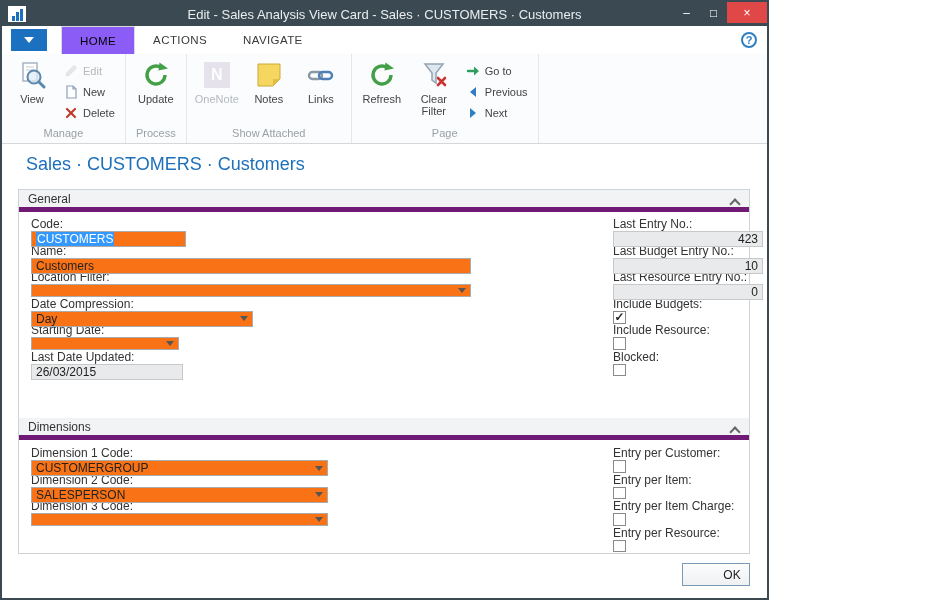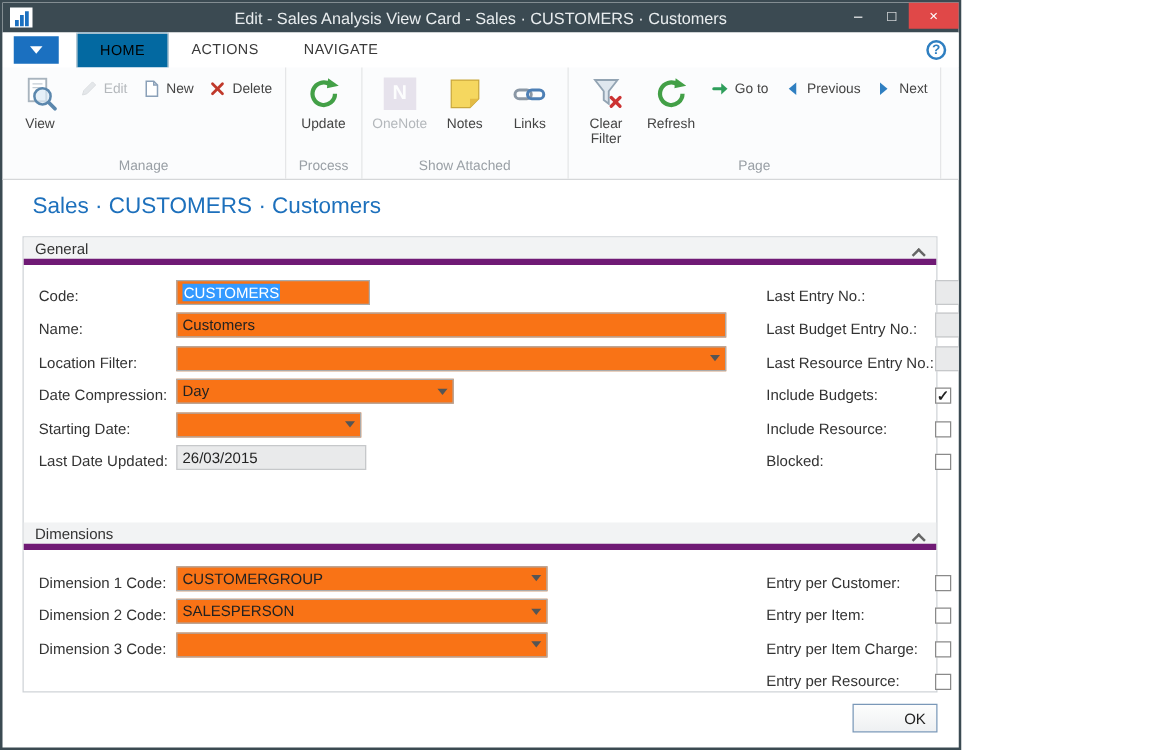--- a/index.html
+++ b/index.html
@@ -16,54 +16,54 @@
   .win-controls { position: absolute; right: 0; top: 0; height: 21px; display: flex; }
   .win-btn { width: 27px; height: 21px; color: #fff; font-size: 12px; display: flex; align-items: center; justify-content: center; cursor: default; }
   .win-btn.close { width: 40px; background: #e04848; }
 
   
   .tabrow { position: absolute; top: 24px; left: 0; right: 0; height: 28px; background: #fff; display: flex; align-items: center; }
   .file-btn { margin-left: 9px; width: 36px; height: 22px; background: #1b70c0; display: flex; align-items: center; justify-content: center; }
   .file-btn .caret { width: 0; height: 0; border-left: 5px solid transparent; border-right: 5px solid transparent; border-top: 6px solid #fff; }
   .tabs { display: flex; margin-left: 14px; height: 100%; align-items: stretch; }
   .tab { padding: 0 18px; display: flex; align-items: center; font-size: 11.5px; letter-spacing: 0.4px; color: #3a3a3a; }
-  .tab.active { border: 1px solid #d8dbde; border-bottom: none; background: #0369a1; color: #000; padding-left: 18px; }
+  .tab.active { border: 1px solid #d8dbde; border-bottom: none; background: #8b5cf6; color: #000; padding-left: 18px; }
   .help-btn { position: absolute; right: 10px; width: 16px; height: 16px; border-radius: 50%; border: 2px solid #2f7fc1; color: #2f7fc1; font-size: 11px; font-weight: bold; display: flex; align-items: center; justify-content: center; }
 
   
   .ribbon { position: absolute; top: 52px; left: 0; right: 0; height: 90px; background: #fbfcfd; border-bottom: 1px solid #d5d7d9; display: flex; }
   .rgroup { display: flex; flex-direction: column; border-right: 1px solid #e5e6e8; padding: 2px 4px 0 4px; }
   .rgroup-body { flex: 1; display: flex; align-items: flex-start; }
   .rgroup-label { text-align: center; color: #9aa0a6; font-size: 11px; height: 17px; line-height: 15px; }
   .rbtn-lg { width: 52px; min-height: 66px; display: flex; flex-direction: column; align-items: center; padding-top: 4px; cursor: default; }
   .rbtn-lg .ricon { height: 30px; display: flex; align-items: center; justify-content: center; }
   .rbtn-lg .rlabel { font-size: 11px; color: #444; text-align: center; line-height: 12px; margin-top: 3px; }
   .rbtn-lg.disabled .rlabel { color: #b4b8bc; }
   .rbtn-lg.disabled .ricon { opacity: 0.45; }
-  .small-stack { display: flex; flex-direction: row; justify-content: flex-start; padding-top: 4px; }
+  .small-stack { display: flex; flex-direction: column; justify-content: flex-start; padding-top: 4px; }
   .rbtn-sm { display: flex; align-items: center; gap: 5px; height: 21px; padding: 0 6px; font-size: 11px; color: #444; cursor: default; white-space: nowrap; }
   .rbtn-sm.disabled { color: #b4b8bc; }
   .rbtn-sm.disabled .sicon { opacity: 0.5; }
   .sicon { width: 14px; display: flex; justify-content: center; }
   .onenote-box { width: 26px; height: 26px; background: #cdc3d8; color: #fff; font-weight: bold; font-size: 16px; display: flex; align-items: center; justify-content: center; }
 
   
   .breadcrumb { position: absolute; top: 152px; left: 24px; font-size: 18px; color: #1d70bc; }
 
   
   .panel { position: absolute; left: 16px; right: 17px; top: 187px; bottom: 44px; border: 1px solid #cfd3d7; background: #fff; }
   .sect-head { position: relative; height: 22px; background: #f2f3f4; border-bottom: 5px solid #701a75; display: flex; align-items: center; padding-left: 9px; font-size: 12px; color: #333; }
   .collapse-btn { position: absolute; right: 10px; top: 8px; width: 8px; height: 8px; }
   .collapse-btn::after { content: ""; position: absolute; left: 0; top: 2px; width: 6px; height: 6px; border-top: 2px solid #666; border-right: 2px solid #666; transform: rotate(-45deg); }
   .sect-body { position: relative; }
   .gen-body { height: 206px; }
   .dim-body { height: 120px; border-top: 1px solid #fff; }
   .col-left { position: absolute; left: 12px; top: 5px; width: 565px; }
   .col-right { position: absolute; left: 594px; top: 5px; width: 310px; }
-  .row { display: flex; align-items: flex-end; height: 26.5px; }
+  .row { display: flex; align-items: flex-start; height: 26.5px; flex-direction: column; }
   .lbl { width: 110px; font-size: 12px; color: #333; flex: none; }
   .col-right .lbl { width: 135px; }
 
   .field { height: 20px; border: 1px solid #ababab; background: #f97316; font-size: 12px; display: flex; align-items: center; padding: 0 4px; position: relative; color: #222; }
   .field.readonly { background: #e9eaeb; border-color: #c6c8ca; }
   .field.num { justify-content: flex-end; }
   .combo { padding-right: 20px; }
   .combo .arrow-zone { position: absolute; right: 0; top: 0; bottom: 0; width: 17px; display: flex; align-items: center; justify-content: center; }
   .combo .arrow-zone::after { content: ""; border-left: 4px solid transparent; border-right: 4px solid transparent; border-top: 5px solid #555; }
   .sel { background: #3399ff; color: #fff; padding: 0 1px; }
@@ -202,38 +202,38 @@
         </div>
       </div>
       <div class="rgroup-label">Show Attached</div>
     </div>
 
     <div class="rgroup">
       <div class="rgroup-body">
         <div class="rbtn-lg">
           <span class="ricon">
             <svg width="28" height="28" viewBox="0 0 28 28">
+                <path d="M23 14a9 9 0 1 1-4-7.5" fill="none" stroke="#43a047" stroke-width="3.4"></path>
+                <polygon points="17.5,1.5 26,7.5 16.5,9.5" fill="#43a047"></polygon>
+              </svg>
+          </span>
+          <span class="rlabel">Refresh</span>
+        </div>
+        <div class="rbtn-lg">
+          <span class="ricon">
+            <svg width="28" height="28" viewBox="0 0 28 28">
                 <polygon points="5,3 23,3 16,12 16,22 12,19 12,12" fill="#dfe7ee" stroke="#93a4b3" stroke-width="1.5"></polygon>
                 <g stroke="#cc3333" stroke-width="2.6" stroke-linecap="round">
                   <line x1="18" y1="17" x2="25" y2="24"></line>
                   <line x1="25" y1="17" x2="18" y2="24"></line>
                 </g>
               </svg>
           </span>
           <span class="rlabel">Clear Filter</span>
         </div>
-        <div class="rbtn-lg">
-          <span class="ricon">
-            <svg width="28" height="28" viewBox="0 0 28 28">
-                <path d="M23 14a9 9 0 1 1-4-7.5" fill="none" stroke="#43a047" stroke-width="3.4"></path>
-                <polygon points="17.5,1.5 26,7.5 16.5,9.5" fill="#43a047"></polygon>
-              </svg>
-          </span>
-          <span class="rlabel">Refresh</span>
-        </div>
         <div class="small-stack">
           <div class="rbtn-sm">
             <span class="sicon">
                 <svg width="14" height="14" viewBox="0 0 14 14">
                   <line x1="2" y1="7" x2="9" y2="7" stroke="#2e9e5b" stroke-width="2.4" stroke-linecap="round"></line>
                   <polygon points="8,2.5 13,7 8,11.5" fill="#2e9e5b"></polygon>
                 </svg>
               </span>
             <span>Go to</span>
           </div>

